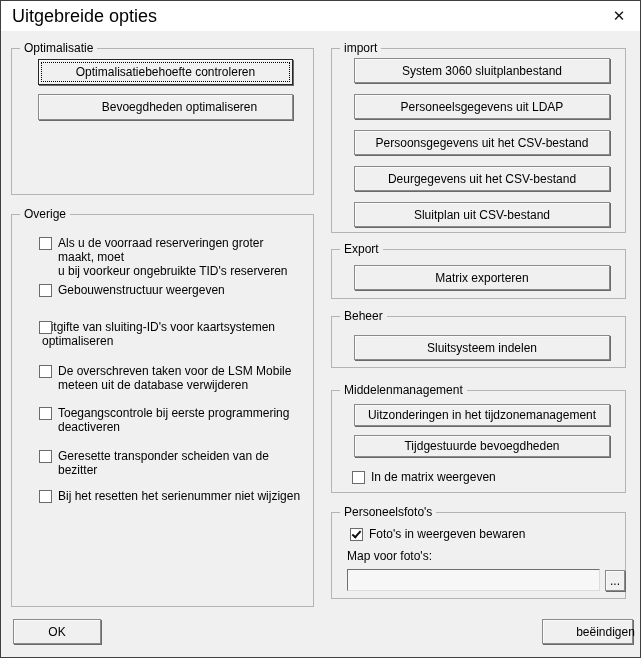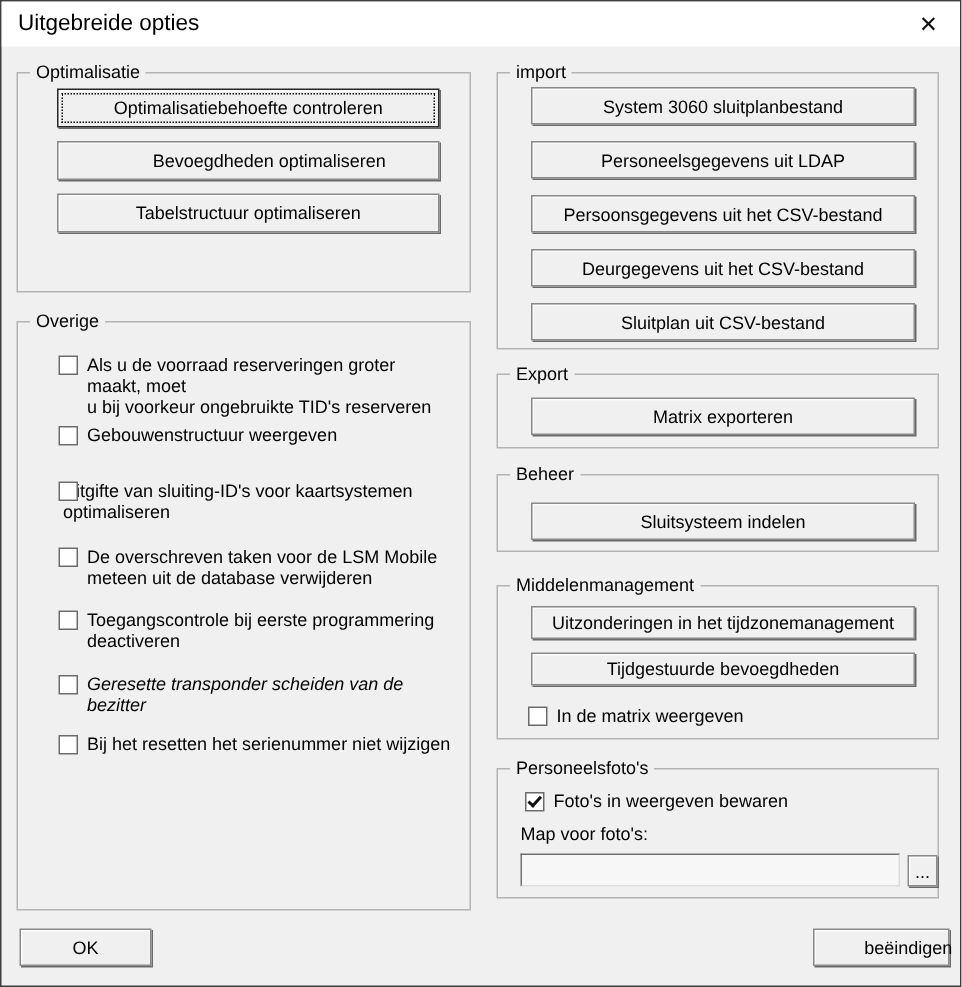--- a/index.html
+++ b/index.html
@@ -11,21 +11,21 @@
     box-sizing:border-box;
     font-family:"Liberation Sans","DejaVu Sans",sans-serif;
     font-size:12px;color:#000;
     overflow:hidden;
   }
   .titlebar{
     position:absolute;left:0;top:0;right:0;height:30px;
     background:#ffffff;
   }
   .title-text{
-    position:absolute;left:11px;top:0;line-height:30px;font-size:15px;color:#000;
+    position:absolute;left:11px;top:0;line-height:30px;font-size:18px;color:#000;
   }
   .close-btn{
     position:absolute;right:4px;top:0;width:34px;height:30px;
     display:flex;align-items:center;justify-content:center;
     cursor:default;
   }
   .close-glyph{font-size:15px;color:#111;font-weight:400;}
   .group{
     position:absolute;
     border:1px solid #b4b4b4;
@@ -85,21 +85,20 @@
     <span class="title-text">Uitgebreide opties</span>
     <div class="close-btn">
       <span class="close-glyph">✕</span>
     </div>
   </div>
 
   <div class="group" style="left:10px;top:47px;width:303px;height:147px;">
     <span class="group-label">Optimalisatie</span>
     <button class="btn btn-default" style="left:26px;top:10px;width:255px;height:26px;">Optimalisatiebehoefte controleren</button>
     <button class="btn" style="left:26px;top:45px;width:255px;height:26px;padding-left:28px;">Bevoegdheden optimaliseren</button>
-    <button class="btn" style="left:26px;top:80px;width:255px;height:26px;">Tabelstructuur optimaliseren</button>
   </div>
 
   <div class="group" style="left:10px;top:213px;width:303px;height:393px;">
     <span class="group-label">Overige</span>
 
     <div class="cb-row" style="left:27px;top:21px;width:260px;">
       <span class="cb-box"></span>
       <span class="cb-label" style="margin-left:19px;">Als u de voorraad reserveringen groter maakt, moet
 u bij voorkeur ongebruikte TID's reserveren</span>
     </div>
@@ -122,21 +121,21 @@
     </div>
 
     <div class="cb-row" style="left:27px;top:191px;width:260px;">
       <span class="cb-box"></span>
       <span class="cb-label" style="margin-left:19px;">Toegangscontrole bij eerste programmering
 deactiveren</span>
     </div>
 
     <div class="cb-row" style="left:27px;top:234px;width:270px;">
       <span class="cb-box"></span>
-      <span class="cb-label" style="margin-left:19px;font-style:italic;">Geresette transponder scheiden van de bezitter</span>
+      <span class="cb-label" style="margin-left:19px;">Geresette transponder scheiden van de bezitter</span>
     </div>
 
     <div class="cb-row" style="left:27px;top:274px;width:270px;">
       <span class="cb-box"></span>
       <span class="cb-label" style="margin-left:19px;">Bij het resetten het serienummer niet wijzigen</span>
     </div>
   </div>
 
   <div class="group" style="left:330px;top:47px;width:295px;height:185px;">
     <span class="group-label">import</span>

